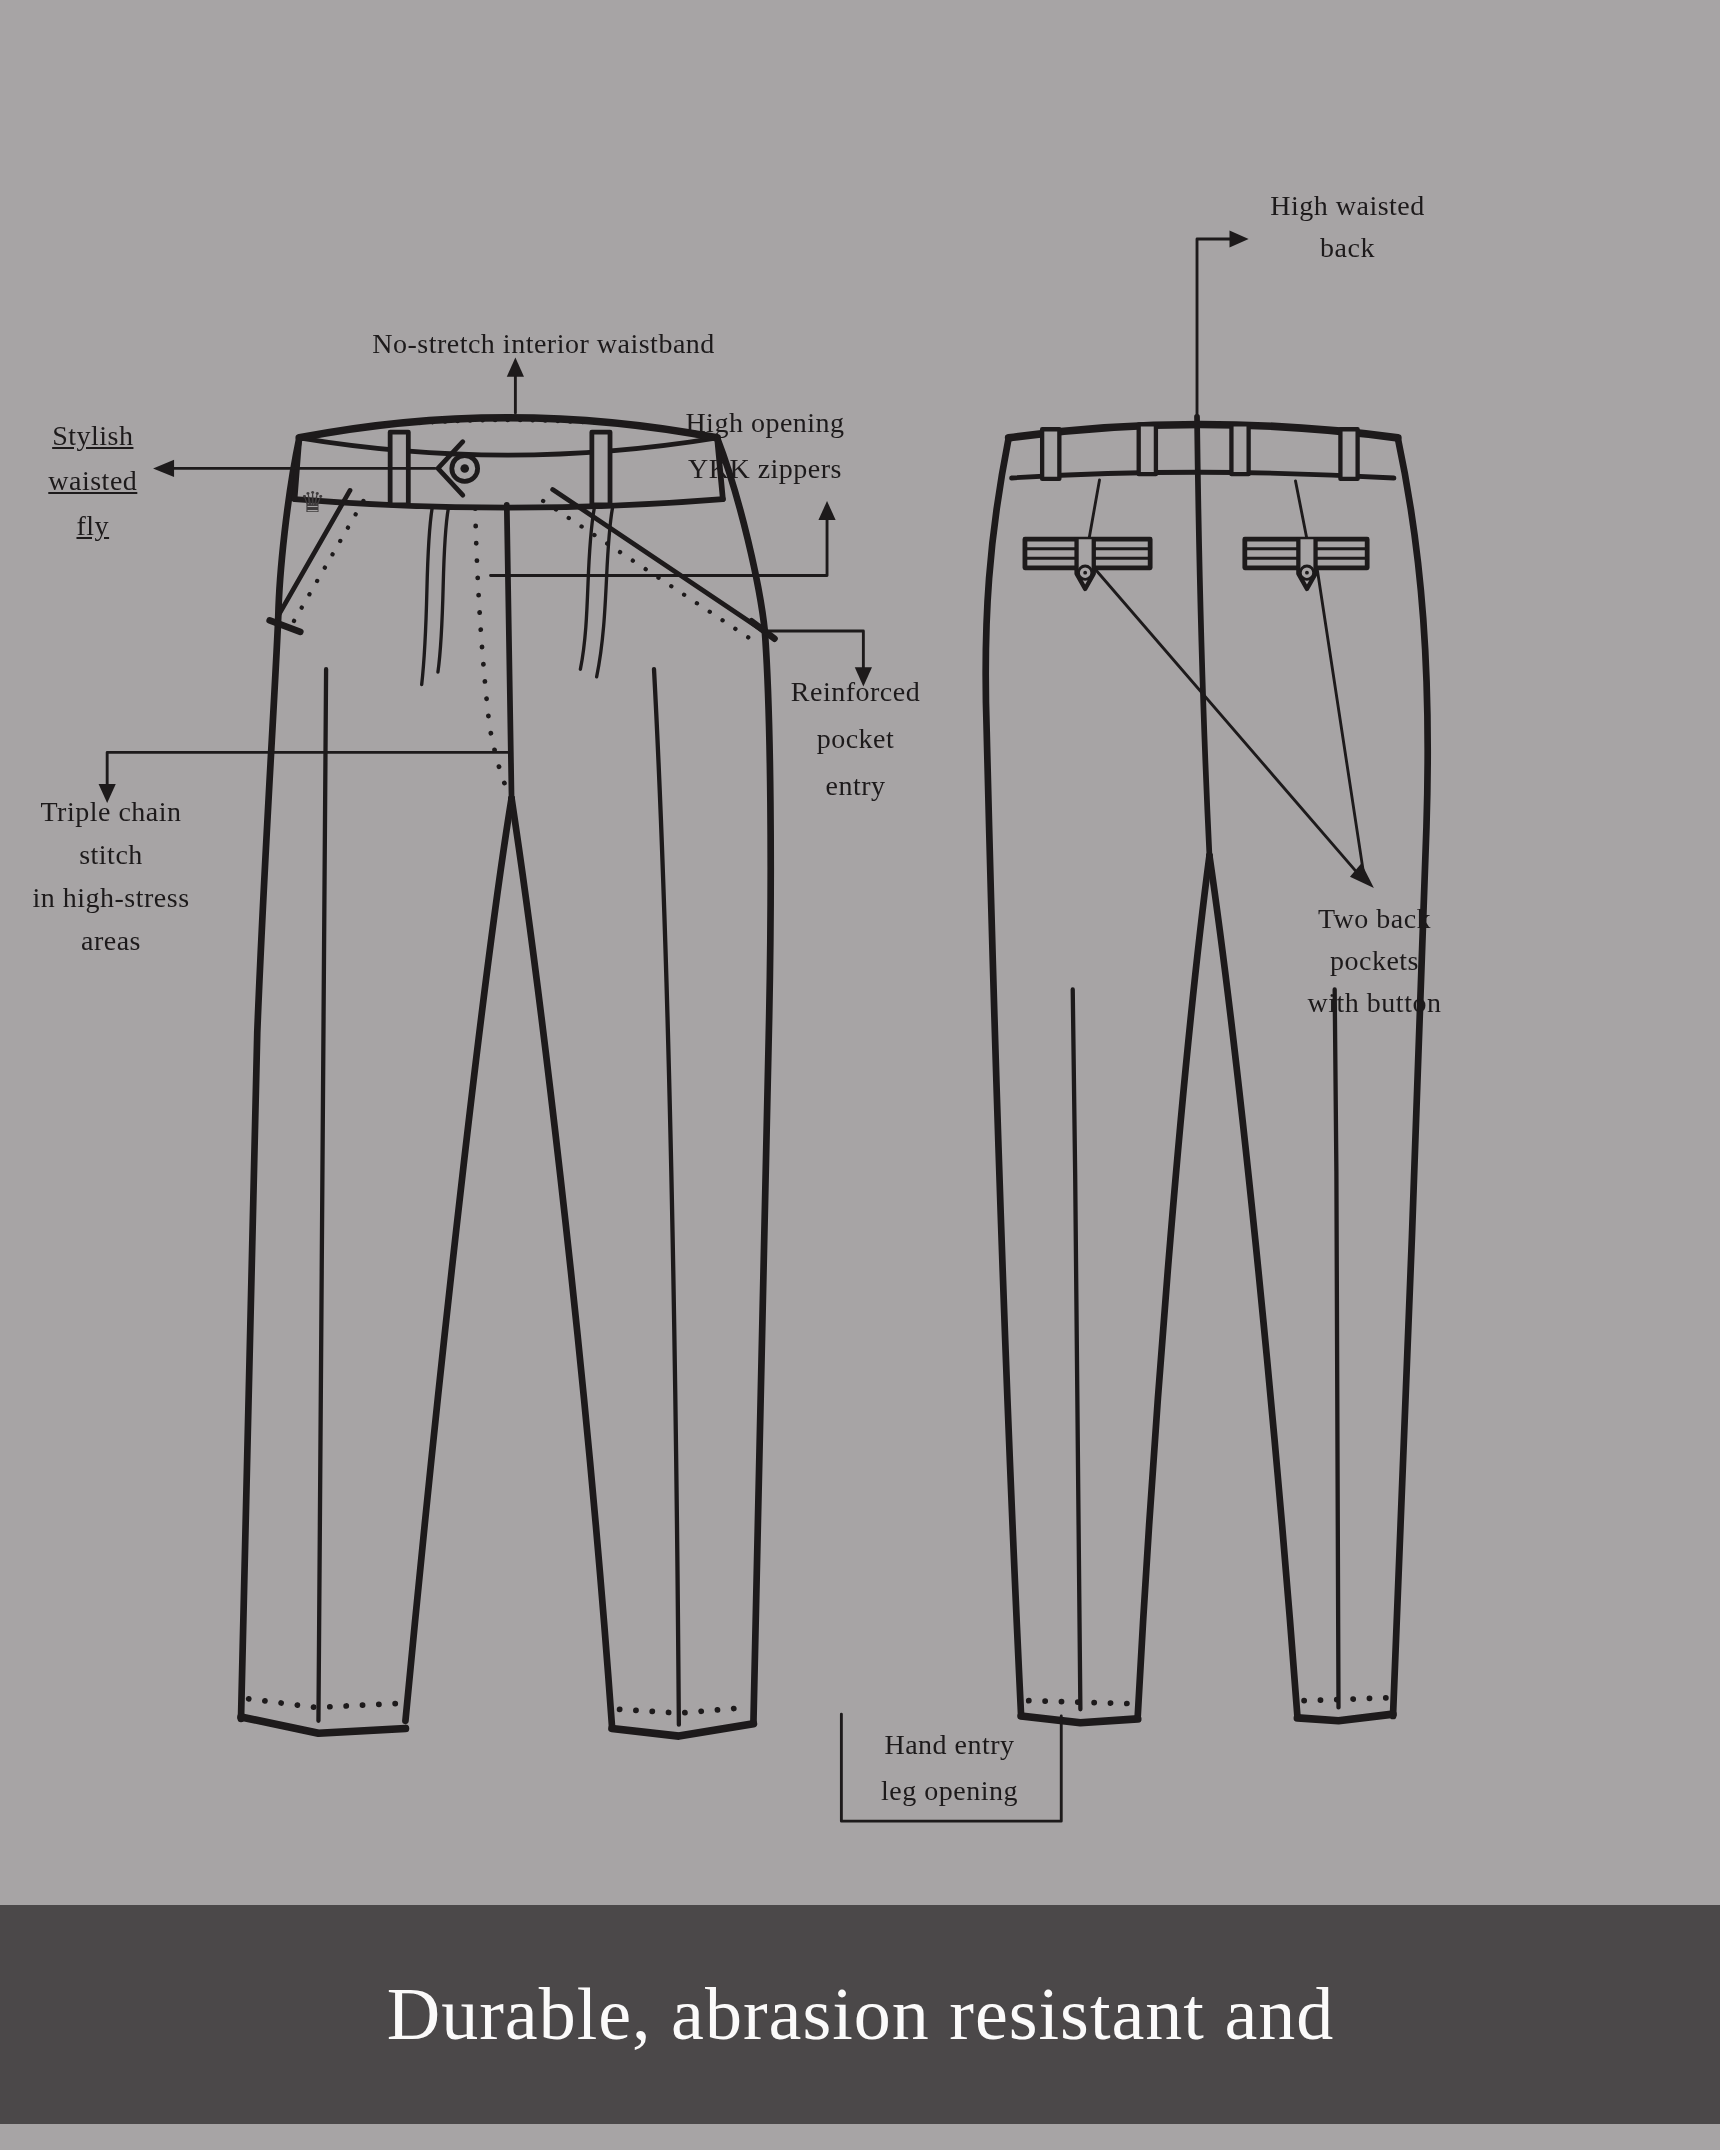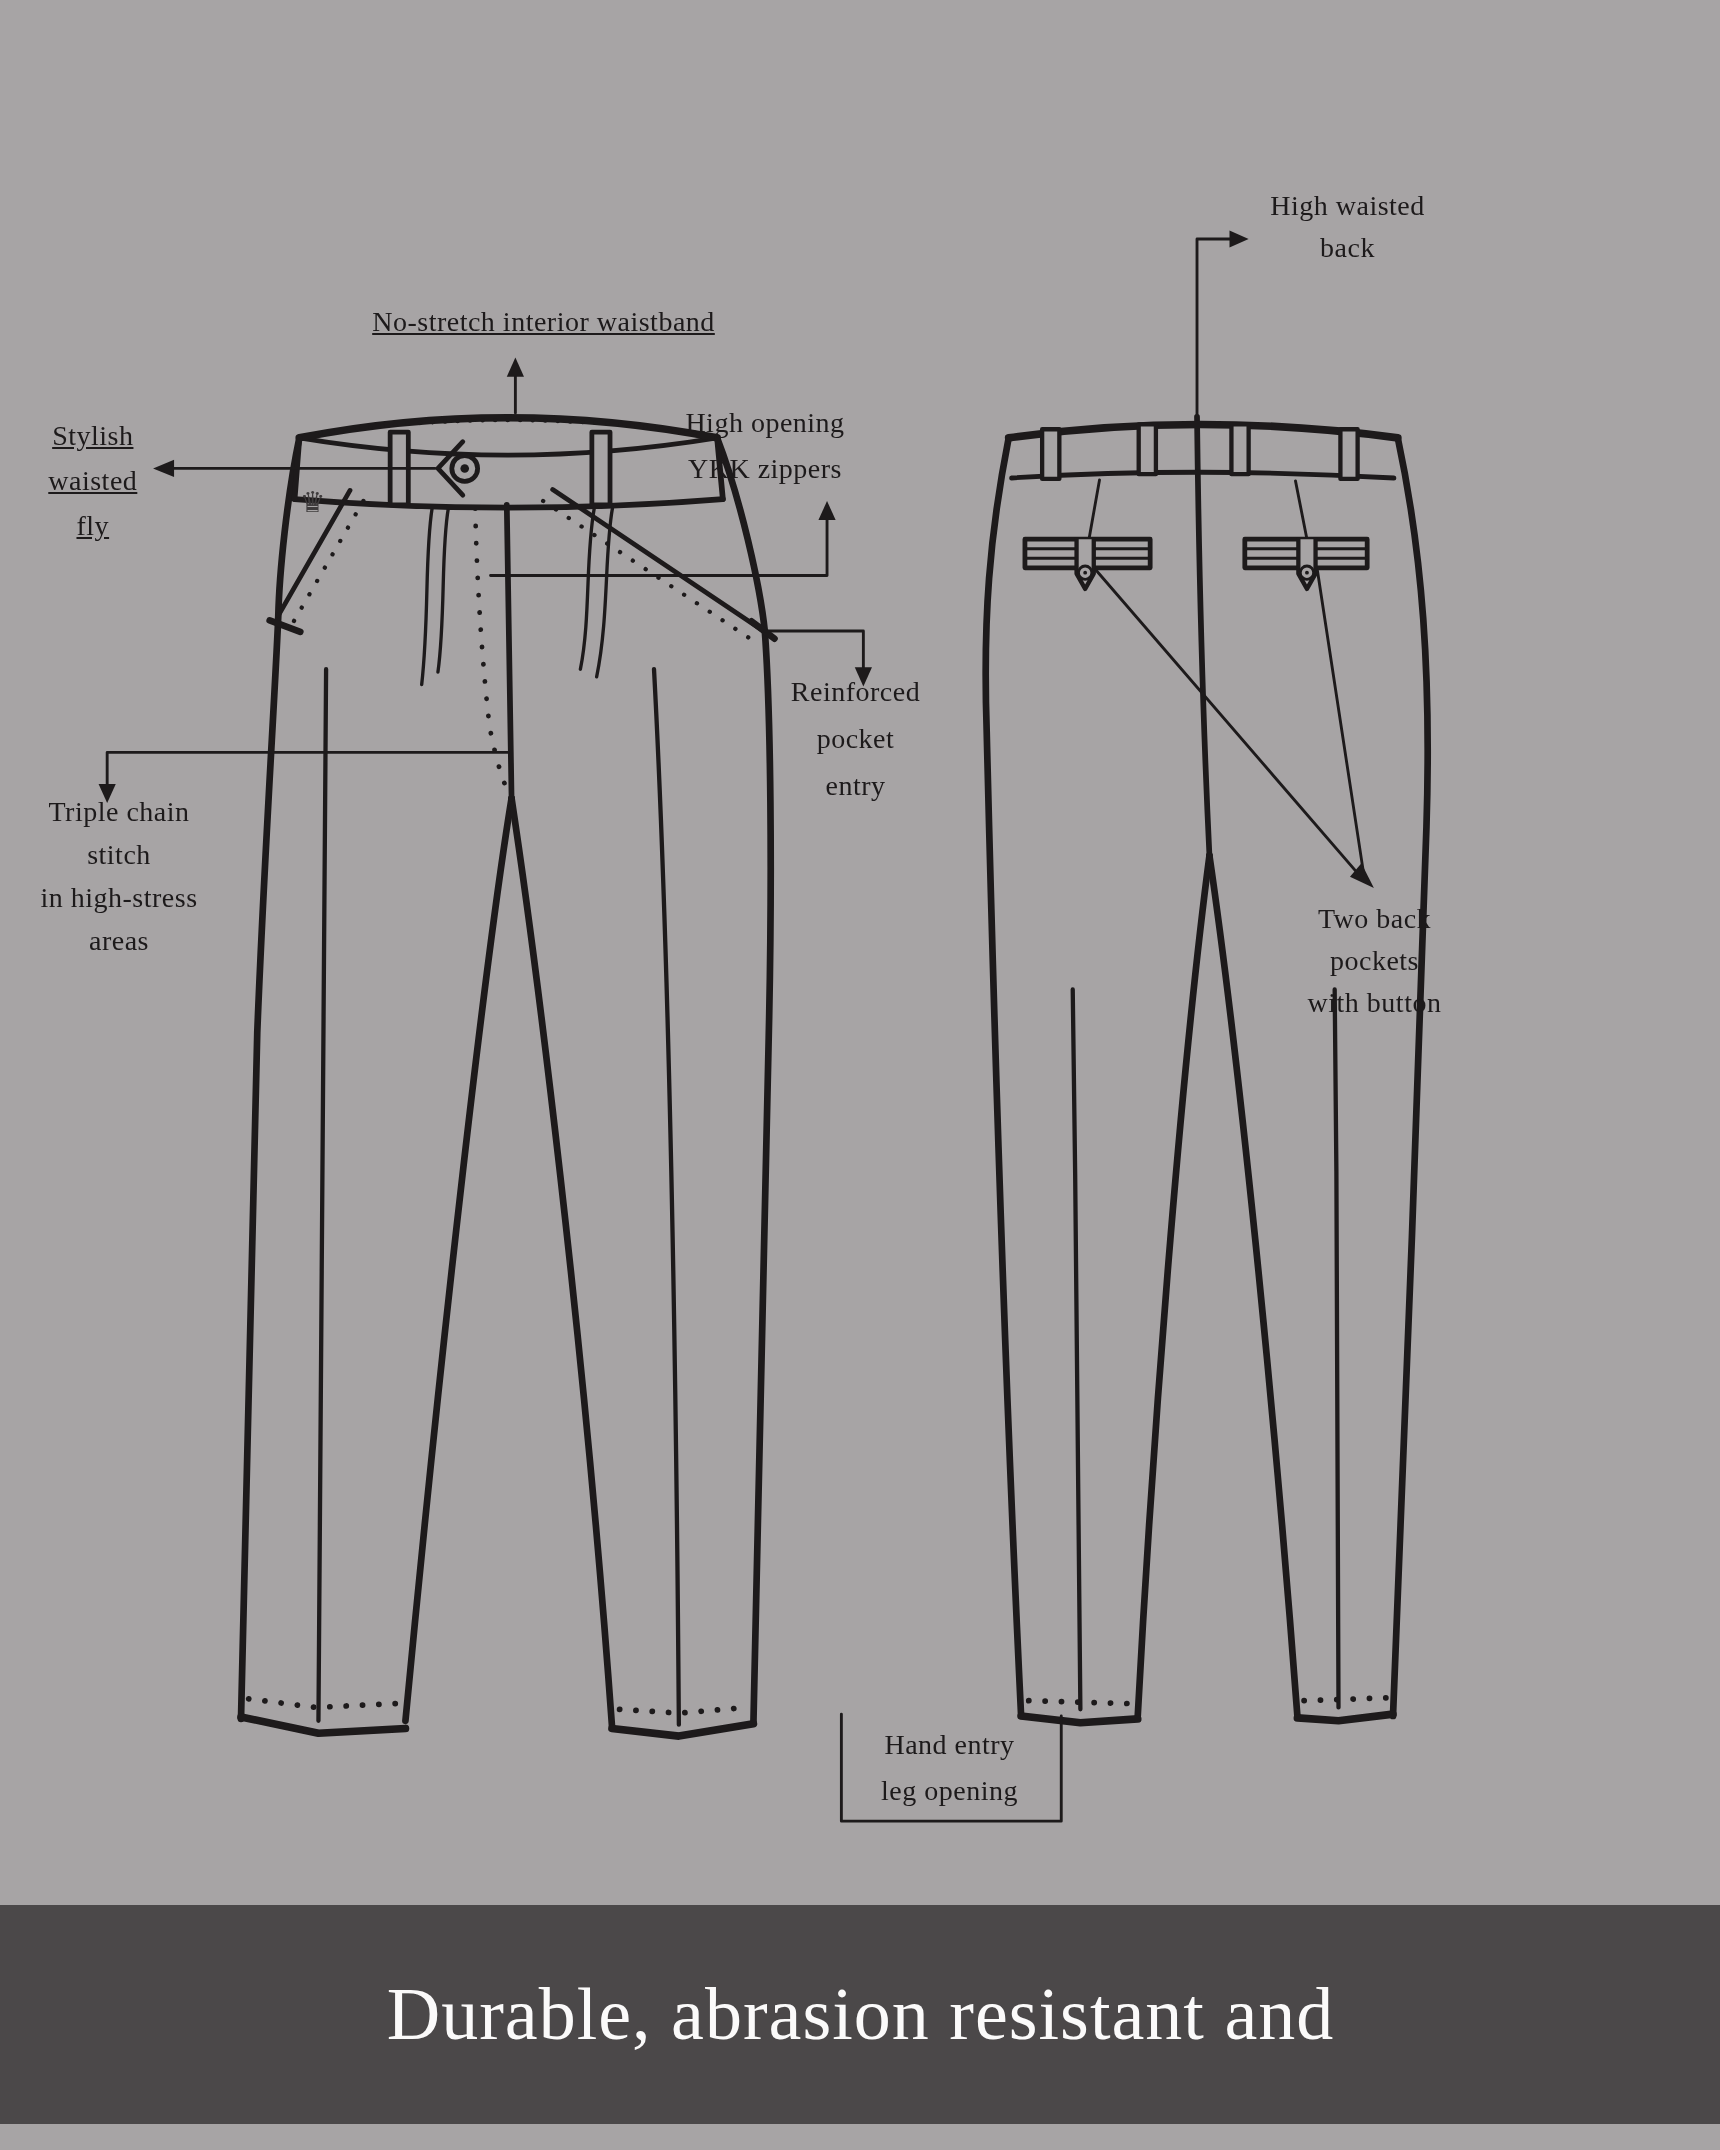--- a/index.html
+++ b/index.html
@@ -160,21 +160,21 @@
     <path class="ln" stroke-width="3" d="M1378,597 L1426,912"></path>
     <polygon points="1437,929 1412,917 1424,903" fill="var(--line)"></polygon>
 
     <path class="ln" stroke-width="3" d="M532,787 L112,787 L112,822"></path>
     <polygon points="112,840 103,820 121,820" fill="var(--line)"></polygon>
 
     <path class="ln" stroke-width="3" d="M880,1793 L880,1905 L1110,1905 L1110,1795"></path>
   </g>
 </svg>
 
-<div class="callout" style="left:314px;top:299px;width:459px;text-decoration:underline;">
+<div class="callout" style="left:314px;top:321px;width:459px;">
   <div>No-stretch interior waistband</div>
 </div>
 
 <div class="callout" style="left:16.3px;top:413px;width:153px;text-decoration:underline;">
   <div>Stylish</div>
   <div>waisted</div>
   <div>fly</div>
 </div>
 
 <div class="callout" style="left:631px;top:400px;width:268px;line-height:46px;">
@@ -186,21 +186,21 @@
   <div>Reinforced</div>
   <div>pocket</div>
   <div>entry</div>
 </div>
 
 <div class="callout" style="left:1228px;top:185px;width:239px;line-height:42px;">
   <div>High waisted</div>
   <div>back</div>
 </div>
 
-<div class="callout" style="left:16px;top:790px;width:186px;line-height:43px;padding-left:10px;">
+<div class="callout" style="left:8px;top:790px;width:186px;line-height:43px;padding-left:10px;">
   <div>Triple chain</div>
   <div>stitch</div>
   <div>in high-stress</div>
   <div>areas</div>
 </div>
 
 <div class="callout" style="left:1260px;top:898px;width:229px;line-height:42px;">
   <div>Two back</div>
   <div>pockets</div>
   <div>with button</div>

